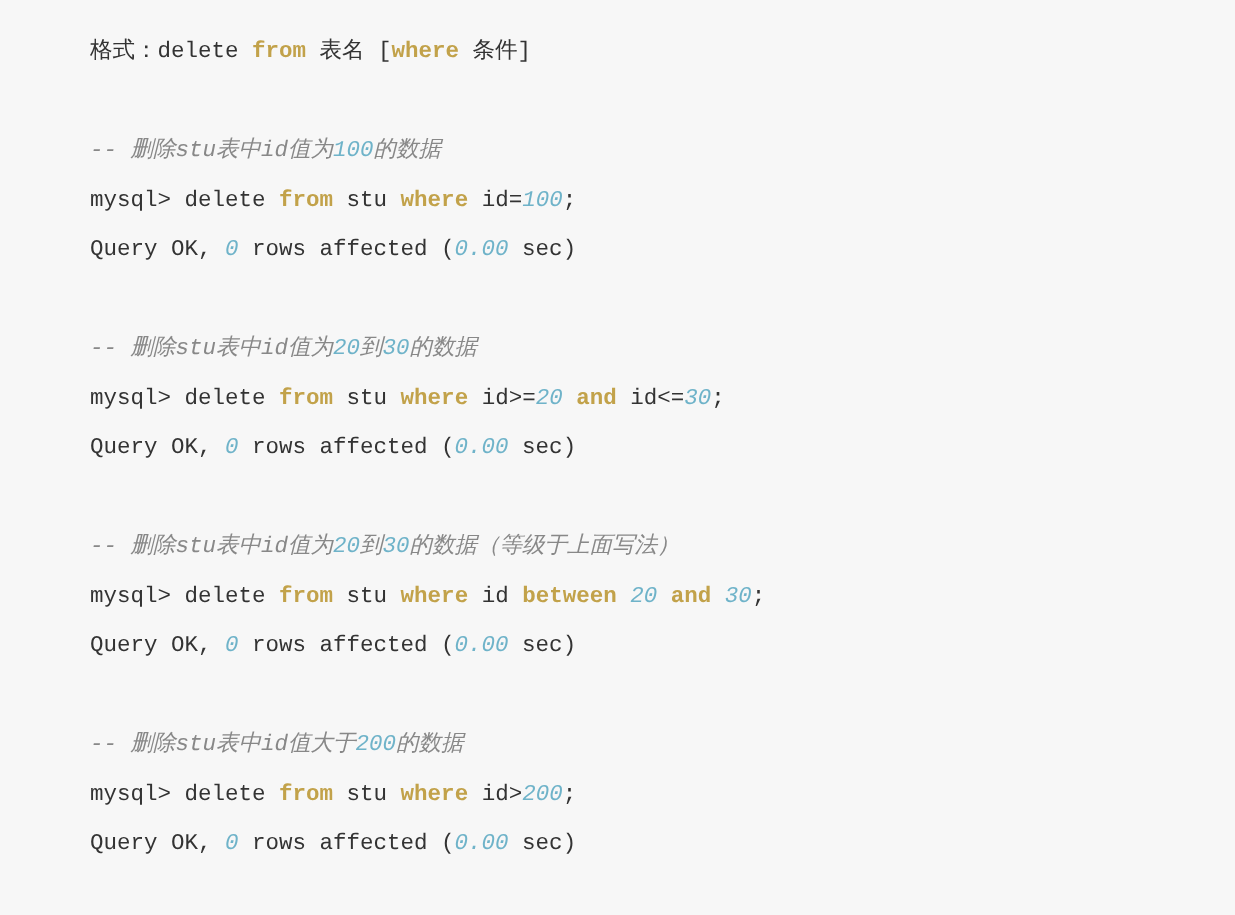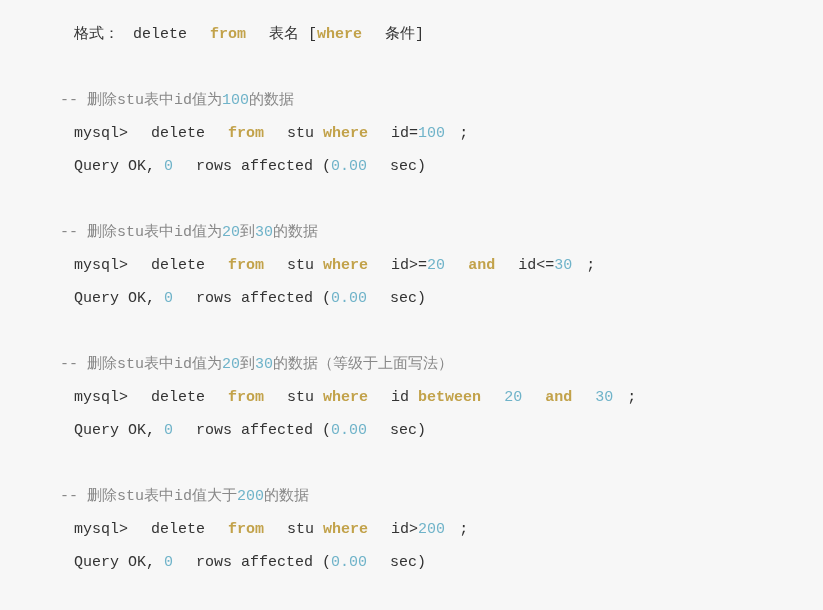--- a/index.html
+++ b/index.html
@@ -9,21 +9,21 @@
     font-family: Consolas, Monaco, 'Courier New', monospace;
     font-size: 15px;
     line-height: 2.2;
     color: #333;
   }
   .code-block {
     padding: 18px 60px 28px 60px;
     white-space: pre;
     overflow-x: auto;
   }
-  .tok-default { color: #333; margin-left: 14px; }
+  .tok-default { color: #333; }
   .tok-keyword { color: #c2a24a; font-weight: bold; }
-  .tok-number  { color: #6fb3c9; }
-  .tok-comment { color: #888; }
+  .tok-number  { color: #6fb3c9; font-style: italic; }
+  .tok-comment { color: #888; font-style: italic; }
 </style>
 </head>
 <body>
 
 <div class="code-block" id="code-root"><div><span class="tok-default">格式：</span><span class="tok-default">delete</span><span class="tok-default"> </span><span class="tok-keyword">from</span><span class="tok-default"> 表名 [</span><span class="tok-keyword">where</span><span class="tok-default"> 条件]</span></div><div><span class="tok-default"> </span></div><div><span class="tok-comment">-- 删除stu表中id值为</span><span class="tok-number">100</span><span class="tok-comment">的数据</span></div><div><span class="tok-default">mysql&gt; </span><span class="tok-default">delete</span><span class="tok-default"> </span><span class="tok-keyword">from</span><span class="tok-default"> stu </span><span class="tok-keyword">where</span><span class="tok-default"> id=</span><span class="tok-number">100</span><span class="tok-default">;</span></div><div><span class="tok-default">Query OK, </span><span class="tok-number">0</span><span class="tok-default"> rows affected (</span><span class="tok-number">0.00</span><span class="tok-default"> sec)</span></div><div><span class="tok-default"> </span></div><div><span class="tok-comment">-- 删除stu表中id值为</span><span class="tok-number">20</span><span class="tok-comment">到</span><span class="tok-number">30</span><span class="tok-comment">的数据</span></div><div><span class="tok-default">mysql&gt; </span><span class="tok-default">delete</span><span class="tok-default"> </span><span class="tok-keyword">from</span><span class="tok-default"> stu </span><span class="tok-keyword">where</span><span class="tok-default"> id&gt;=</span><span class="tok-number">20</span><span class="tok-default"> </span><span class="tok-keyword">and</span><span class="tok-default"> id&lt;=</span><span class="tok-number">30</span><span class="tok-default">;</span></div><div><span class="tok-default">Query OK, </span><span class="tok-number">0</span><span class="tok-default"> rows affected (</span><span class="tok-number">0.00</span><span class="tok-default"> sec)</span></div><div><span class="tok-default"> </span></div><div><span class="tok-comment">-- 删除stu表中id值为</span><span class="tok-number">20</span><span class="tok-comment">到</span><span class="tok-number">30</span><span class="tok-comment">的数据（等级于上面写法）</span></div><div><span class="tok-default">mysql&gt; </span><span class="tok-default">delete</span><span class="tok-default"> </span><span class="tok-keyword">from</span><span class="tok-default"> stu </span><span class="tok-keyword">where</span><span class="tok-default"> id </span><span class="tok-keyword">between</span><span class="tok-default"> </span><span class="tok-number">20</span><span class="tok-default"> </span><span class="tok-keyword">and</span><span class="tok-default"> </span><span class="tok-number">30</span><span class="tok-default">;</span></div><div><span class="tok-default">Query OK, </span><span class="tok-number">0</span><span class="tok-default"> rows affected (</span><span class="tok-number">0.00</span><span class="tok-default"> sec)</span></div><div><span class="tok-default"> </span></div><div><span class="tok-comment">-- 删除stu表中id值大于</span><span class="tok-number">200</span><span class="tok-comment">的数据</span></div><div><span class="tok-default">mysql&gt; </span><span class="tok-default">delete</span><span class="tok-default"> </span><span class="tok-keyword">from</span><span class="tok-default"> stu </span><span class="tok-keyword">where</span><span class="tok-default"> id&gt;</span><span class="tok-number">200</span><span class="tok-default">;</span></div><div><span class="tok-default">Query OK, </span><span class="tok-number">0</span><span class="tok-default"> rows affected (</span><span class="tok-number">0.00</span><span class="tok-default"> sec)</span></div></div>
 
 </body></html>

